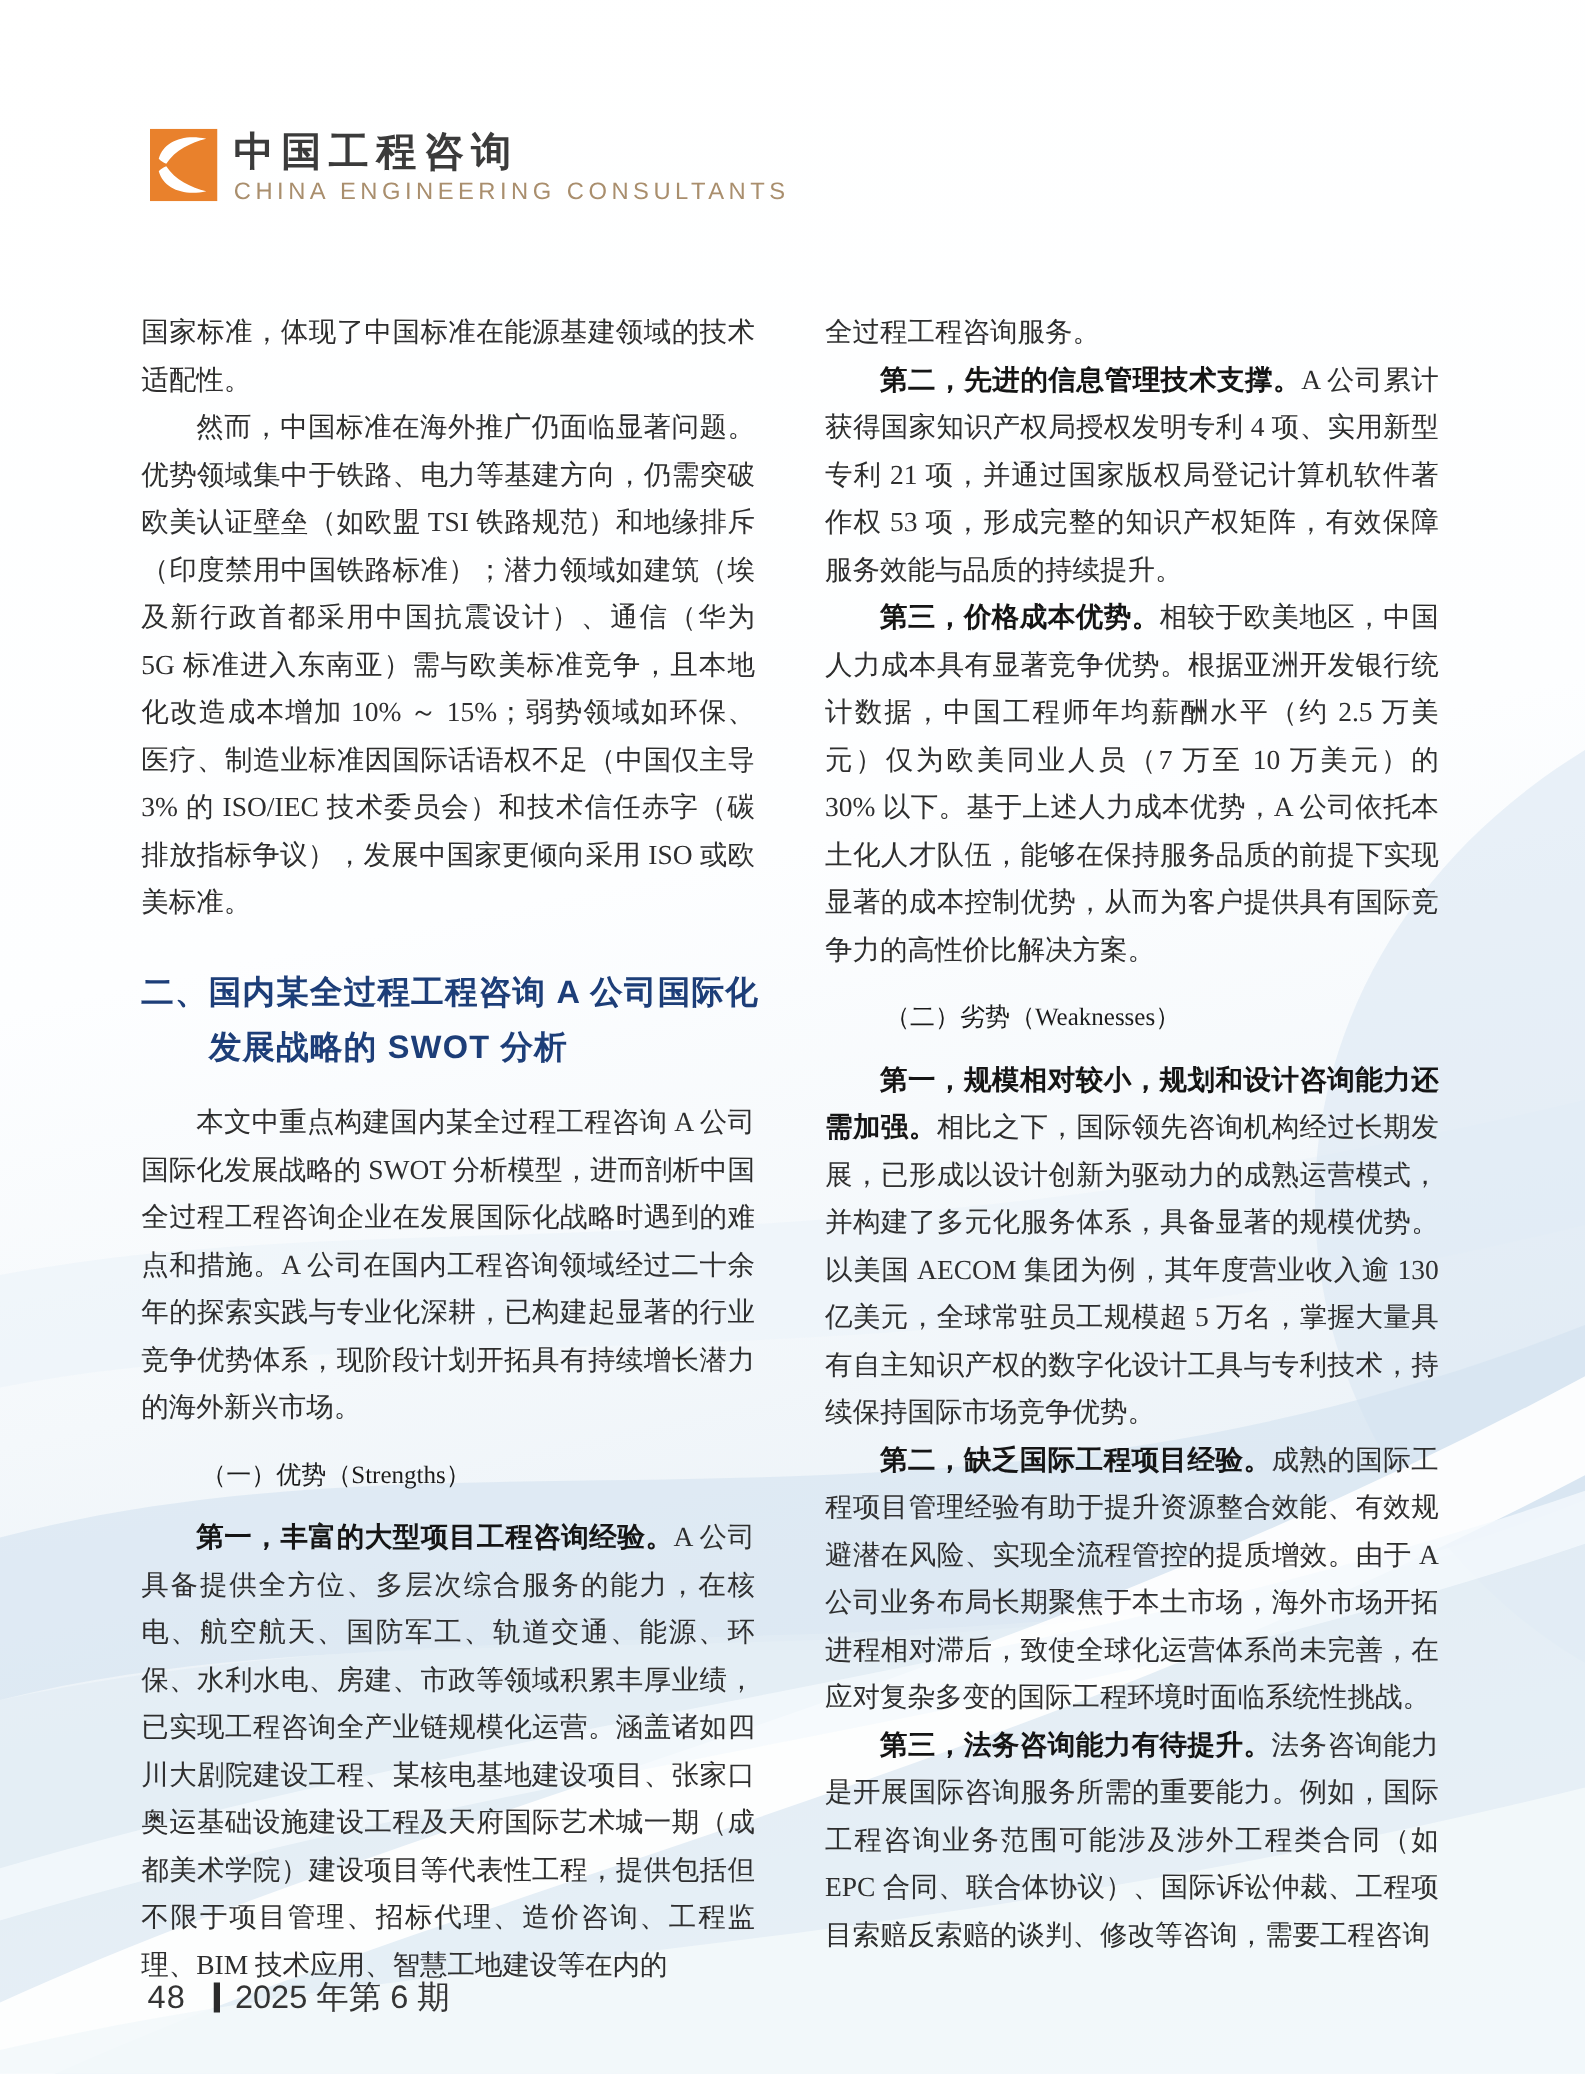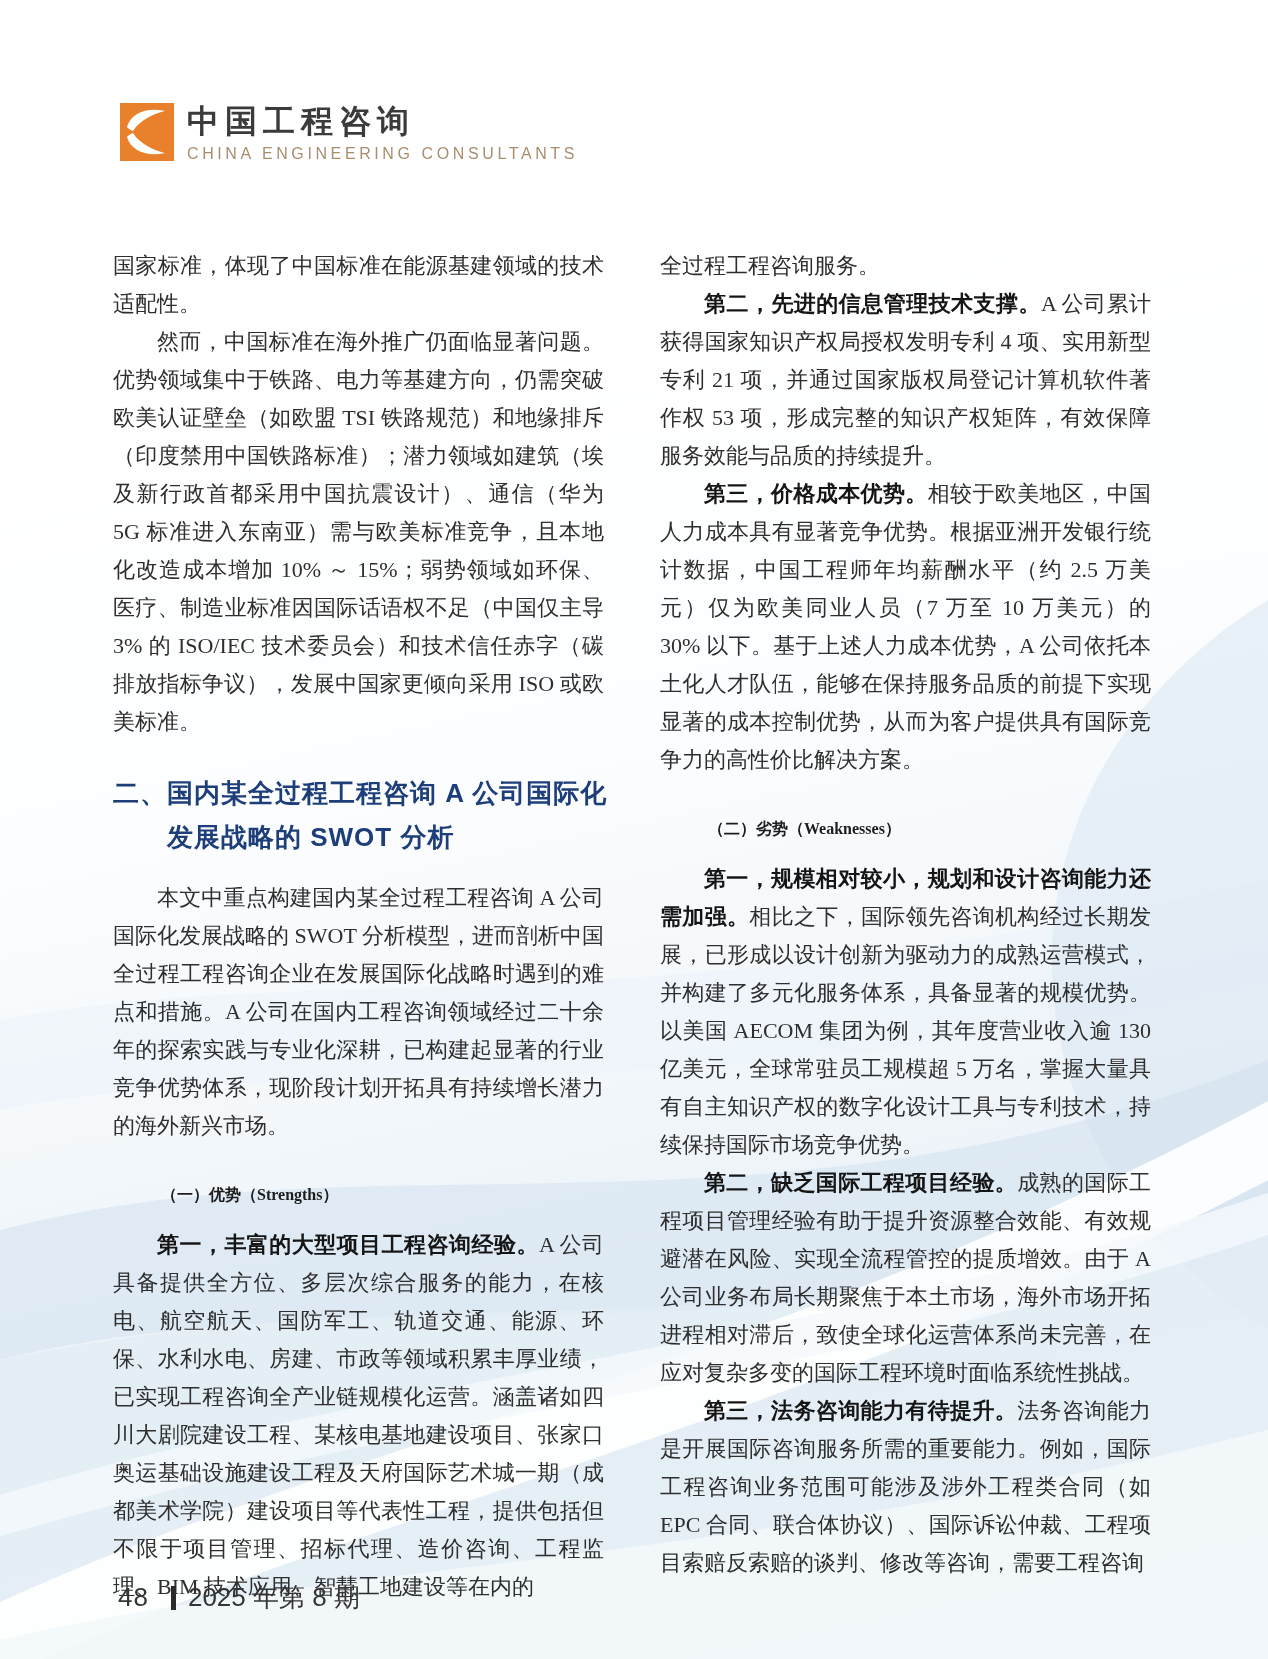--- a/index.html
+++ b/index.html
@@ -19,21 +19,21 @@
   .header{position:absolute;left:120px;top:103px;display:flex;align-items:flex-start;}
   .logo{width:54px;height:58px;flex:0 0 54px;}
   .brand{margin-left:13px;}
   .brand-title{
     font-family:"Liberation Sans","DejaVu Sans",sans-serif;
     font-weight:bold;font-size:32px;line-height:36px;
     letter-spacing:6px;color:#3b3b3b;
   }
   .brand-subtitle{
     font-family:"Liberation Sans","DejaVu Sans",sans-serif;
-    font-size:16px;line-height:20px;margin-top:5px;
+    font-size:19px;line-height:20px;margin-top:5px;
     letter-spacing:3.6px;color:#a98e6d;
   }
 
   
   .columns{
     position:absolute;left:113px;top:247px;width:1040px;
     display:flex;gap:56px;
   }
   .col{width:491px;flex:0 0 491px;}
   .col p{
@@ -46,22 +46,22 @@
   .section-heading{
     display:flex;margin:30px 0 20px 0;
     font-family:"Liberation Sans","DejaVu Sans",sans-serif;
     font-weight:bold;font-size:26px;line-height:44px;
     color:#1d3e78;letter-spacing:1px;
   }
   .section-heading .num{flex:0 0 52px;}
   .section-heading .txt span{white-space:nowrap;}
 
   .sub-heading{
-    margin:31px 0 12px 0;padding-left:48px;
-    font-weight:bold;font-size:16px;line-height:38px;
+    margin:16px 0 12px 0;padding-left:48px;
+    font-weight:normal;font-size:20px;line-height:38px;
     color:#1c1c1c;
   }
 
   
   .footer{
     position:absolute;left:118px;top:1580px;z-index:1;
     font-family:"Liberation Sans","DejaVu Sans",sans-serif;
     font-size:26px;color:#343434;display:flex;align-items:center;
   }
   .footer .page-num{letter-spacing:1px;}
@@ -136,17 +136,17 @@
         <p><b class="lead">第二，缺乏国际工程项目经验。</b><span>成熟的国际工程项目管理经验有助于提升资源整合效能、有效规避潜在风险、实现全流程管控的提质增效。由于 A 公司业务布局长期聚焦于本土市场，海外市场开拓进程相对滞后，致使全球化运营体系尚未完善，在应对复杂多变的国际工程环境时面临系统性挑战。</span></p>
 
         <p><b class="lead">第三，法务咨询能力有待提升。</b><span>法务咨询能力是开展国际咨询服务所需的重要能力。例如，国际工程咨询业务范围可能涉及涉外工程类合同（如 EPC 合同、联合体协议）、国际诉讼仲裁、工程项目索赔反索赔的谈判、修改等咨询，需要工程咨询</span></p>
       </section>
 
     </div>
 
     <div class="footer">
       <span class="page-num">48</span>
       <span class="divider"></span>
-      <span class="issue">2025 年第 8 期</span>
+      <span class="issue">2025 年第 6 期</span>
     </div>
 
   </div>
 </div>
 
 </body></html>

